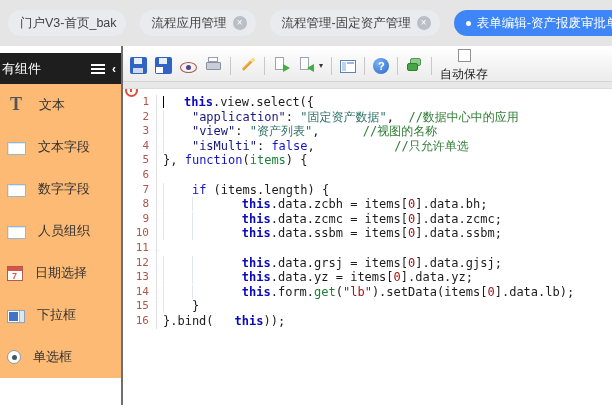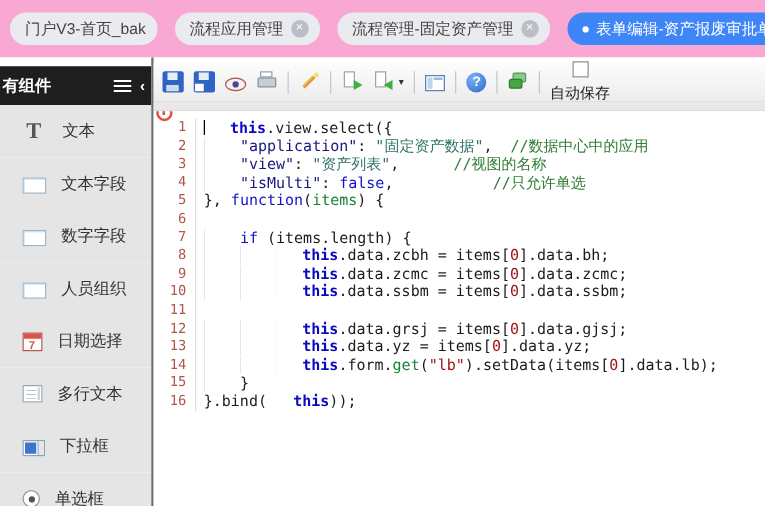--- a/index.html
+++ b/index.html
@@ -1,38 +1,38 @@
 <!DOCTYPE html>
 <html><head>
 <meta charset="utf-8">
 <style>
   html,body{margin:0;padding:0;background:#fff;}
   .app{position:relative;width:612px;height:405px;background:#fff;overflow:hidden;
        font-family:"Liberation Sans","DejaVu Sans",sans-serif;}
 
   
-  .tabbar{height:46px;display:flex;align-items:center;padding-left:8px;gap:14px;background:#f9a8d4;}
+  .tabbar{height:46px;display:flex;align-items:center;padding-left:8px;gap:14px;background:#e5e5e5;}
   .tab{height:26px;border-radius:13px;background:#e9ebef;color:#444;font-size:12.5px;
        display:flex;align-items:center;padding:0 9px 0 12px;gap:6px;cursor:pointer;white-space:nowrap;}
   .tab.active{background:#3e86f7;color:#fff;}
   .tab .dot{width:5px;height:5px;border-radius:50%;background:#fff;flex:none;}
   .tab .close{width:14px;height:14px;border-radius:50%;background:#b9bec7;color:#fff;
        font-size:10px;line-height:13px;text-align:center;flex:none;}
 
   
   .content{display:flex;height:359px;}
   .sidebar{width:123px;flex:none;border-right:2px solid #6e6e6e;box-sizing:border-box;
            padding-top:7px;background:#fff;overflow:hidden;}
   .sb-head{height:31px;background:#1e1e1e;color:#fff;display:flex;align-items:center;padding:0 5px 0 2px;}
-  .sb-title{font-weight:bold;font-size:13px;flex:1;}
+  .sb-title{font-weight:normal;font-size:13px;flex:1;}
   .hamb{width:14px;height:10px;margin-right:7px;
         background:repeating-linear-gradient(#fff 0 2px,transparent 2px 4px);}
   .chev{font-size:12px;font-weight:bold;line-height:1;}
-  .sb-item{height:42px;display:flex;align-items:center;padding-left:18px;gap:12px;
-           font-size:13px;color:#333;cursor:pointer;background:#e5e5e5;}
+  .sb-item{height:42px;display:flex;align-items:center;padding-left:7px;gap:12px;
+           font-size:13px;color:#333;cursor:pointer;background:#fdba74;}
   .sicon{position:relative;width:20px;height:17px;flex:none;box-sizing:border-box;}
   .sicon::before,.sicon::after{box-sizing:border-box;position:absolute;}
 
   .sicon[data-icon="text-icon"]::after{content:"T";font-family:"Liberation Serif","DejaVu Serif",serif;
       color:#555;font-size:18px;font-weight:bold;left:3px;top:-3px;}
   .sicon[data-icon="text-field-icon"],
   .sicon[data-icon="number-field-icon"],
   .sicon[data-icon="people-org-icon"]{width:19px;height:13px;margin-top:2px;border:1px solid #9fb6c8;
       background:#fff;box-shadow:inset 1px 1px 0 #dde8f0;}
   .sicon[data-icon="date-picker-icon"]{width:16px;height:15px;border:1px solid #b05b4e;background:#fff;}
@@ -157,24 +157,20 @@
           </div>
           <div class="sb-item">
             <span class="sicon" data-icon="people-org-icon"></span>
             <span>人员组织</span>
           </div>
           <div class="sb-item">
             <span class="sicon" data-icon="date-picker-icon"></span>
             <span>日期选择</span>
           </div>
           <div class="sb-item">
-            <span class="sicon" data-icon="textarea-icon"></span>
-            <span>多行文本</span>
-          </div>
-          <div class="sb-item">
             <span class="sicon" data-icon="dropdown-icon"></span>
             <span>下拉框</span>
           </div>
           <div class="sb-item">
             <span class="sicon" data-icon="radio-icon"></span>
             <span>单选框</span>
           </div>
         </div>
     </div>
 

